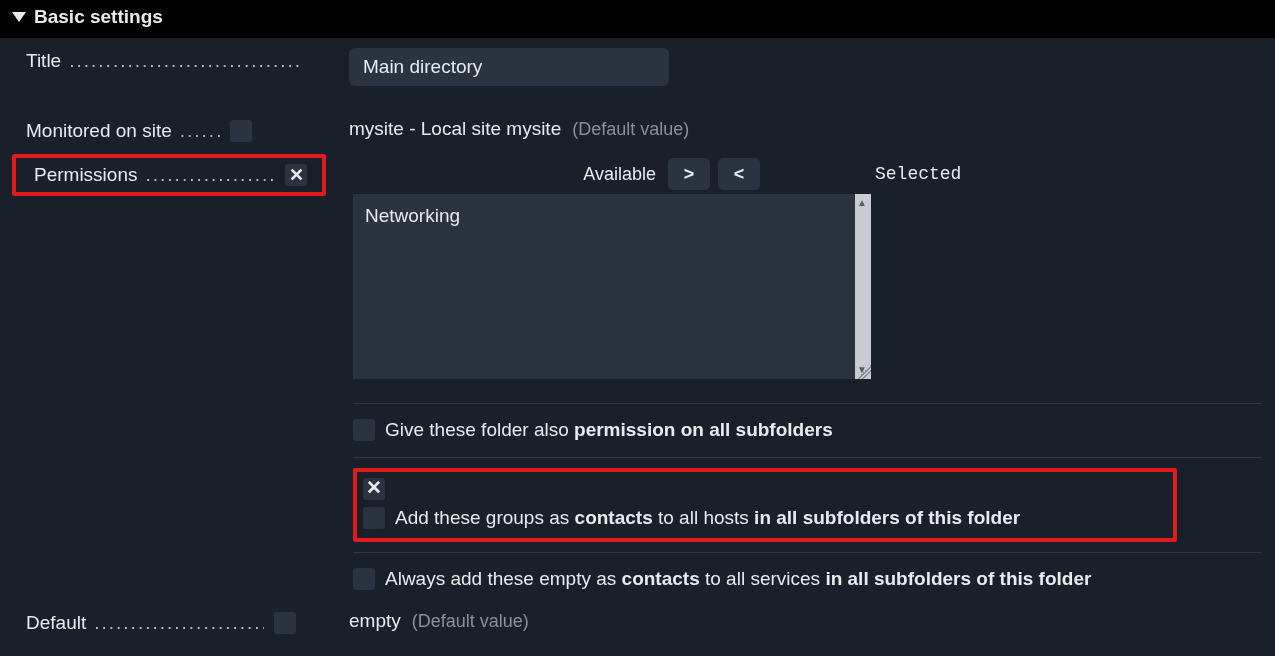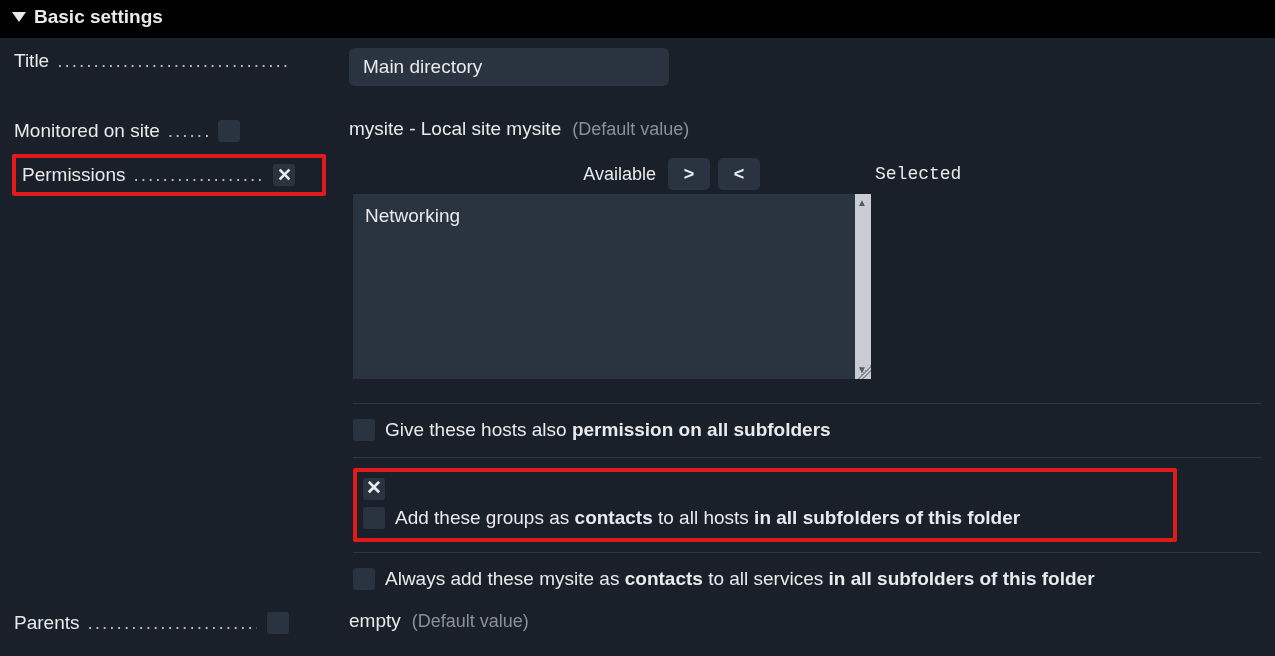--- a/index.html
+++ b/index.html
@@ -33,21 +33,21 @@
       align-items: flex-start;
       padding: 6px 14px;
     }
     .label-col {
       width: 335px;
       display: flex;
       align-items: center;
       padding-top: 6px;
       font-size: 19px;
     }
-    .label-text { white-space: nowrap; }
+    .label-text { white-space: nowrap; margin-left: 12px; }
     .dots {
       flex: 0 1 auto;
       overflow: hidden;
       white-space: nowrap;
       letter-spacing: 2px;
       color: #b8bcc3;
       margin-left: 8px;
     }
     .dots.long { width: 230px; }
     .dots.med { width: 40px; }
@@ -258,52 +258,52 @@
           <div class="resize-handle"></div>
         </div>
       </div>
     </div>
 
     <div class="val-options">
       <hr class="divider">
       <div class="option-line">
         <span class="cb"></span>
         <span>
-          <span>Give these hosts also </span><span class="bold">permission on all subfolders</span>
+          <span>Give these folder also </span><span class="bold">permission on all subfolders</span>
         </span>
       </div>
       <hr class="divider">
       <div class="contacts-box">
         <div class="option-line">
           <span class="cb">
               <span class="x">✕</span>
             </span>
         </div>
         <div class="option-line">
           <span class="cb"></span>
           <span>
             <span>Add these groups as </span><span class="bold">contacts</span><span> to all hosts </span><span class="bold">in all subfolders of this folder</span>
           </span>
         </div>
       </div>
       <hr class="divider">
       <div class="option-line">
         <span class="cb"></span>
         <span>
-          <span>Always add these mysite as </span><span class="bold">contacts</span><span> to all services </span><span class="bold">in all subfolders of this folder</span>
+          <span>Always add these empty as </span><span class="bold">contacts</span><span> to all services </span><span class="bold">in all subfolders of this folder</span>
         </span>
       </div>
     </div>
 
   </div>
 </div>
 
 <div class="row" style="margin-top:-2px;">
   <div class="label-col">
-    <span class="label-text">Parents</span>
+    <span class="label-text">Default</span>
     <span class="dots parents">..............................................</span>
     <span class="checkbox"></span>
   </div>
   <div class="value-col">
     <span class="value-text">empty</span>
     <span class="default-val">(Default value)</span>
   </div>
 </div>
 
 </body></html>

